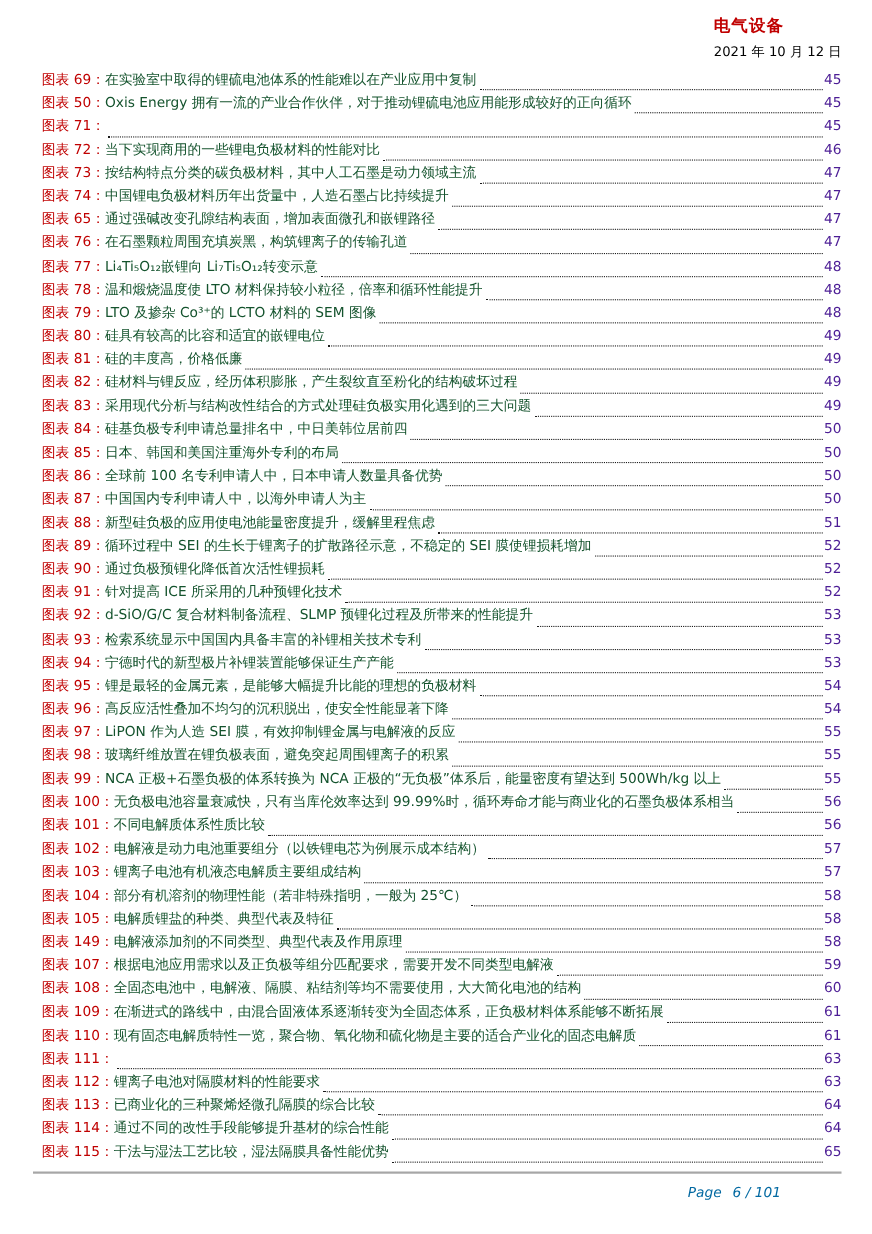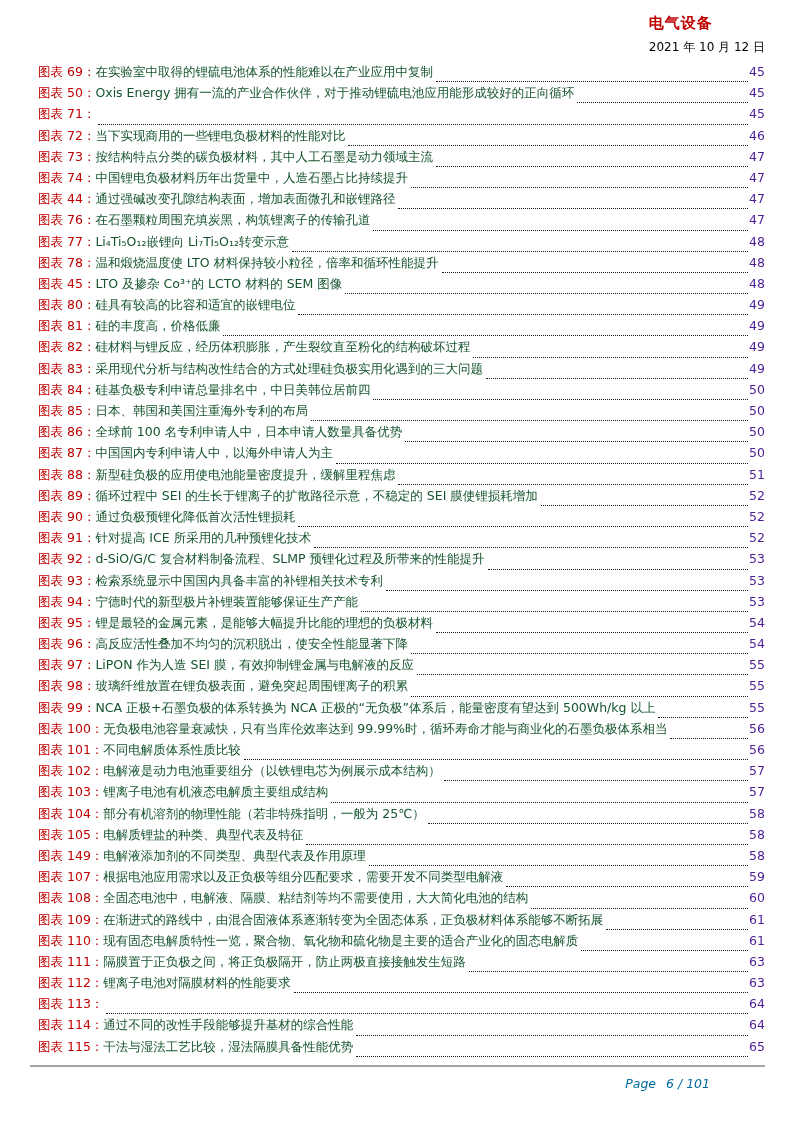--- a/index.html
+++ b/index.html
@@ -94,21 +94,21 @@
     </div>
 
     <div class="toc-row">
       <span class="toc-label">图表 74：</span>
       <span class="toc-title">中国锂电负极材料历年出货量中，人造石墨占比持续提升</span>
       <span class="toc-leader"></span>
       <span class="toc-page">47</span>
     </div>
 
     <div class="toc-row">
-      <span class="toc-label">图表 44：</span>
+      <span class="toc-label">图表 65：</span>
       <span class="toc-title">通过强碱改变孔隙结构表面，增加表面微孔和嵌锂路径</span>
       <span class="toc-leader"></span>
       <span class="toc-page">47</span>
     </div>
 
     <div class="toc-row">
       <span class="toc-label">图表 76：</span>
       <span class="toc-title">在石墨颗粒周围充填炭黑，构筑锂离子的传输孔道</span>
       <span class="toc-leader"></span>
       <span class="toc-page">47</span>
@@ -122,21 +122,21 @@
     </div>
 
     <div class="toc-row">
       <span class="toc-label">图表 78：</span>
       <span class="toc-title">温和煅烧温度使 LTO 材料保持较小粒径，倍率和循环性能提升</span>
       <span class="toc-leader"></span>
       <span class="toc-page">48</span>
     </div>
 
     <div class="toc-row">
-      <span class="toc-label">图表 45：</span>
+      <span class="toc-label">图表 79：</span>
       <span class="toc-title">LTO 及掺杂 Co³⁺的 LCTO 材料的 SEM 图像</span>
       <span class="toc-leader"></span>
       <span class="toc-page">48</span>
     </div>
 
     <div class="toc-row">
       <span class="toc-label">图表 80：</span>
       <span class="toc-title">硅具有较高的比容和适宜的嵌锂电位</span>
       <span class="toc-leader"></span>
       <span class="toc-page">49</span>
@@ -347,34 +347,34 @@
 
     <div class="toc-row">
       <span class="toc-label">图表 110：</span>
       <span class="toc-title">现有固态电解质特性一览，聚合物、氧化物和硫化物是主要的适合产业化的固态电解质</span>
       <span class="toc-leader"></span>
       <span class="toc-page">61</span>
     </div>
 
     <div class="toc-row">
       <span class="toc-label">图表 111：</span>
-      <span class="toc-title">隔膜置于正负极之间，将正负极隔开，防止两极直接接触发生短路</span>
       <span class="toc-leader"></span>
       <span class="toc-page">63</span>
     </div>
 
     <div class="toc-row">
       <span class="toc-label">图表 112：</span>
       <span class="toc-title">锂离子电池对隔膜材料的性能要求</span>
       <span class="toc-leader"></span>
       <span class="toc-page">63</span>
     </div>
 
     <div class="toc-row">
       <span class="toc-label">图表 113：</span>
+      <span class="toc-title">已商业化的三种聚烯烃微孔隔膜的综合比较</span>
       <span class="toc-leader"></span>
       <span class="toc-page">64</span>
     </div>
 
     <div class="toc-row">
       <span class="toc-label">图表 114：</span>
       <span class="toc-title">通过不同的改性手段能够提升基材的综合性能</span>
       <span class="toc-leader"></span>
       <span class="toc-page">64</span>
     </div>

